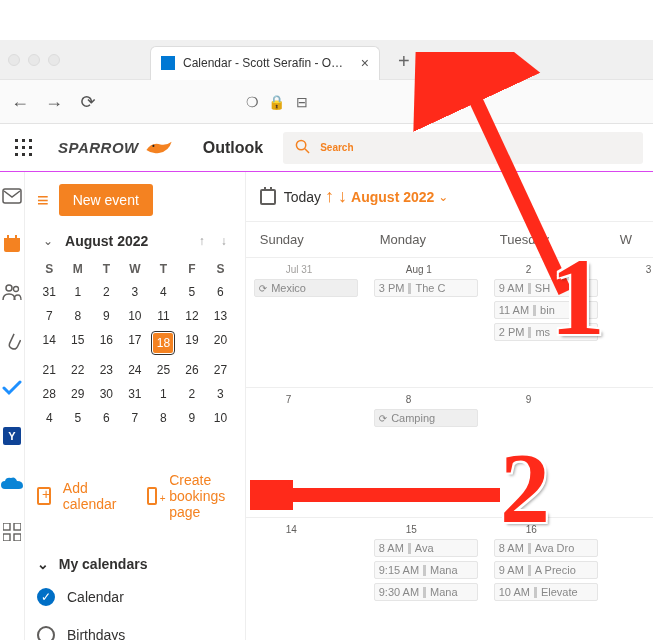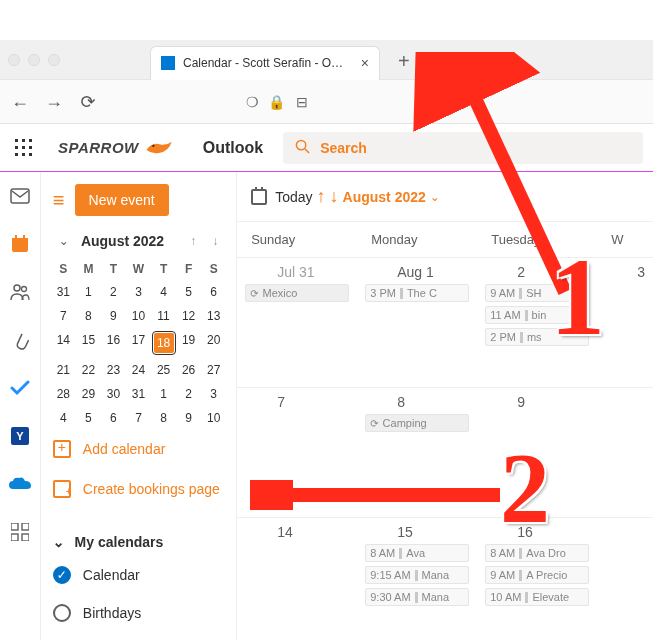--- a/index.html
+++ b/index.html
@@ -22,21 +22,21 @@
   .url-text { color: #222; }
 
   
   .app-header { height: 48px; background: #fff; display: flex; align-items: center; border-bottom: 1px solid #d946ef; }
   .waffle { width: 48px; height: 48px; display: flex; align-items: center; justify-content: center; color: #323130; font-size: 18px; }
   .brand { display: flex; align-items: center; gap: 6px; padding: 0 10px; }
   .brand-text { font-weight: 700; font-style: italic; letter-spacing: 0.5px; font-size: 15px; color: #f48221; }
   .brand-swoosh { width:28px; height:24px; }
   .app-name { font-weight: 600; font-size: 16px; color: #323130; padding: 0 20px; }
   .search-box { flex: 1; height: 32px; background: #f3f2f1; border-radius: 3px; display: flex; align-items: center; padding: 0 12px; margin-right: 10px; gap: 10px; }
-  .search-box input { border: none; background: transparent; outline: none; font-size: 14px; color: #c2410c; flex:1; }
+  .search-box input { border: none; background: transparent; outline: none; font-size: 10px; color: #c2410c; flex:1; }
   .search-box input::placeholder { color: #f48221; font-weight: 600; }
   .search-icon { color: #f48221; font-size: 15px; }
 
   
   .app-body { display: flex; height: calc(640px - 40px - 44px - 48px); }
   .rail { width: 48px; border-right: 1px solid #eee; display: flex; flex-direction: column; align-items: center; padding-top: 12px; gap: 24px; }
   .rail-icon { width: 24px; height: 24px; display:flex; align-items:center; justify-content:center; font-size:18px; color:#605e5c; position:relative; }
   .rail-icon.active { color: #f48221; }
   .rail-icon.active::before { content:""; position:absolute; left:-12px; top:-6px; width:3px; height:36px; background:#f48221; }
 
@@ -49,21 +49,21 @@
   .mini-cal-head { display:flex; align-items:center; gap:6px; padding:4px 2px 8px; }
   .chev { color:#605e5c; font-size:12px; padding:2px 6px; }
   .mini-title { font-weight:600; font-size:14px; color:#323130; flex:1; }
   .mini-navs { display:flex; gap:4px; }
   .mini-navs .chev { color:#999; font-weight:bold; }
   .mini-grid { display:grid; grid-template-columns: repeat(7, 1fr); text-align:center; font-size:12px; }
   .mini-dow { color:#605e5c; padding:4px 0; font-weight:600; }
   .mini-day { padding:5px 0; color:#323130; }
   .mini-day.selected span { display:inline-block; width:20px; height:20px; line-height:20px; border-radius:2px; background:#f48221; color:#fff; outline:1px solid #323130; outline-offset:1px; }
 
-  .sidebar-links { margin-top:8px; padding:0 4px; display:flex; flex-direction:column; gap:18px; }
+  .sidebar-links { margin-top:40px; padding:0 4px; display:flex; gap:18px; }
   .side-link { display:flex; align-items:center; gap:12px; color:#f48221; font-size:14px; padding:2px 4px; }
   .side-link .icon-sq { width:18px; height:18px; border:2px solid #f48221; border-radius:2px; position:relative; }
   .side-link .icon-sq::after { content:"+"; position:absolute; top:-3px; left:3px; font-size:14px; color:#f48221; }
   .side-link.book .icon-sq::after { content:"+"; left:11px; top:4px; font-size:10px; }
 
   .my-cals { margin-top:28px; padding:0 4px; }
   .my-cals-h { display:flex; align-items:center; gap:10px; font-weight:600; font-size:14px; color:#323130; padding:6px 4px; }
   .cal-item { display:flex; align-items:center; gap:12px; padding:10px 4px; font-size:14px; color:#323130; }
   .cal-check { width:18px; height:18px; border-radius:50%; border:2px solid #605e5c; display:flex; align-items:center; justify-content:center; }
   .cal-check.on { background:#006fc6; border-color:#006fc6; color:#fff; font-size:12px; }
@@ -77,21 +77,21 @@
   .cal-small-icon::after{content:"";position:absolute;top:-4px;right:2px;width:2px;height:4px;background:#605e5c;}
   .tool-arrow { color:#f48221; font-size:18px; font-weight:bold; }
   .tool-month { color:#f48221; font-size:14px; font-weight:600; }
   .tool-drop { color:#f48221; font-size:12px; }
 
   .month-grid { flex:1; overflow:hidden; }
   .dow-row { display:grid; grid-template-columns: repeat(3, 120px) 1fr; padding:10px 0 10px 14px; color:#605e5c; font-size:13px; }
   .week-row { display:grid; grid-template-columns: repeat(3, 120px) 1fr; border-top:1px solid #eee; height:130px; }
   .day-cell { padding:6px 8px; position:relative; }
   .day-cell.dim .dnum { color:#a19f9d; }
-  .dnum { color:#605e5c; font-size:14px;margin-left:32px; }
+  .dnum { color:#605e5c; font-size:10px;margin-left:32px; }
   .evt { margin-top:4px; font-size:11px; background:#f8f8f8; border:1px solid #e5e5e5; border-radius:2px; padding:2px 4px; color:#888; display:flex; align-items:center; gap:4px; max-width:112px; overflow:hidden; white-space:nowrap; }
   .evt .t { color:#888; }
   .evt .bar { display:inline-block; width:3px; height:11px; background:#c8c8c8; }
   .evt.span { background:#efefef; }
 
   
   .anno-num { position:absolute; font-family: Georgia, "Times New Roman", serif; font-weight:900; color:#ff2a1a; text-shadow: 2px 2px 0 #fff, -2px -2px 0 #fff, 2px -2px 0 #fff, -2px 2px 0 #fff, 3px 3px 3px rgba(0,0,0,0.35); }
   .anno-arrow { position:absolute; pointer-events:none; }
 </style>
 </head>

